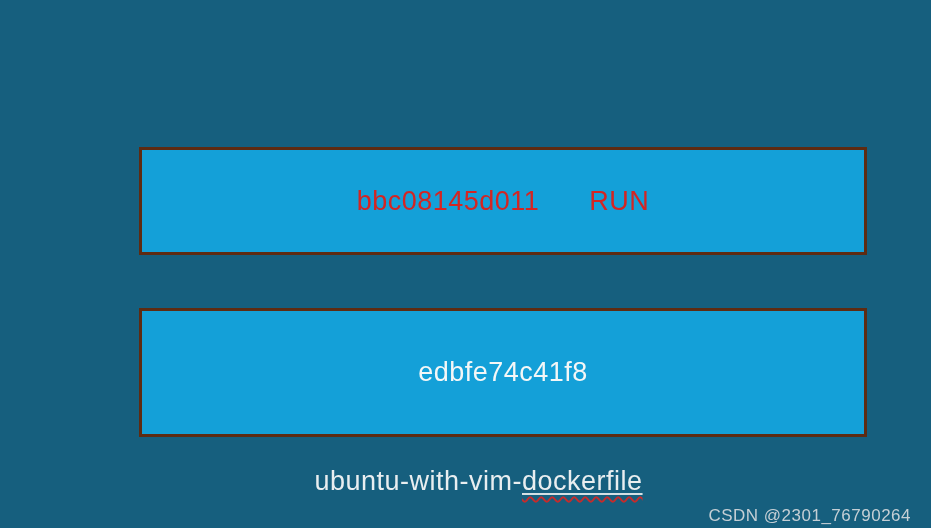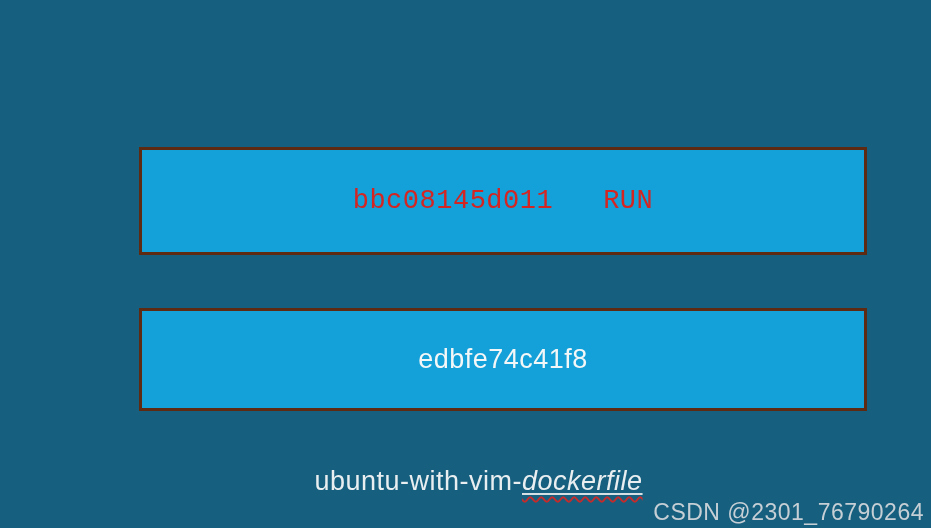--- a/index.html
+++ b/index.html
@@ -25,55 +25,53 @@
     align-items: center;
     justify-content: center;
     gap: 50px;
     font-size: 27px;
     letter-spacing: 0.5px;
   }
   .layer-top {
     top: 147px;
     height: 108px;
     color: var(--run-text, #d42522);
-    font-family: Liberation Mono, monospace;
   }
   .layer-bottom {
     top: 308px;
-    height: 103px;
+    height: 129px;
     color: var(--base-text, #f4f7f7);
   }
   .caption {
     position: absolute;
     top: 466px;
     left: 13px;
     width: 100%;
     text-align: center;
     font-size: 27px;
     letter-spacing: 0.5px;
     color: var(--caption-text, #e9eef0);
   }
   
   .caption .u {
     text-decoration: underline solid rgba(233, 238, 240, 0.9);
     text-decoration-thickness: 2px;
     text-underline-offset: 3px;
-    font-style: italic;
   }
   
   .caption .w {
     text-decoration: underline wavy var(--squiggle, #c62b2b);
     text-decoration-thickness: 1.5px;
     text-underline-offset: 6px;
   }
   .watermark {
     position: absolute;
-    right: 7px;
+    right: 20px;
     bottom: 2px;
-    font-size: 23px;
+    font-size: 17px;
     letter-spacing: 0.5px;
     color: var(--watermark-text, #c5cfd5);
   }
 </style>
 </head>
 <body>
 
 <div class="stage">
 
   <div class="layer-box layer-top">

